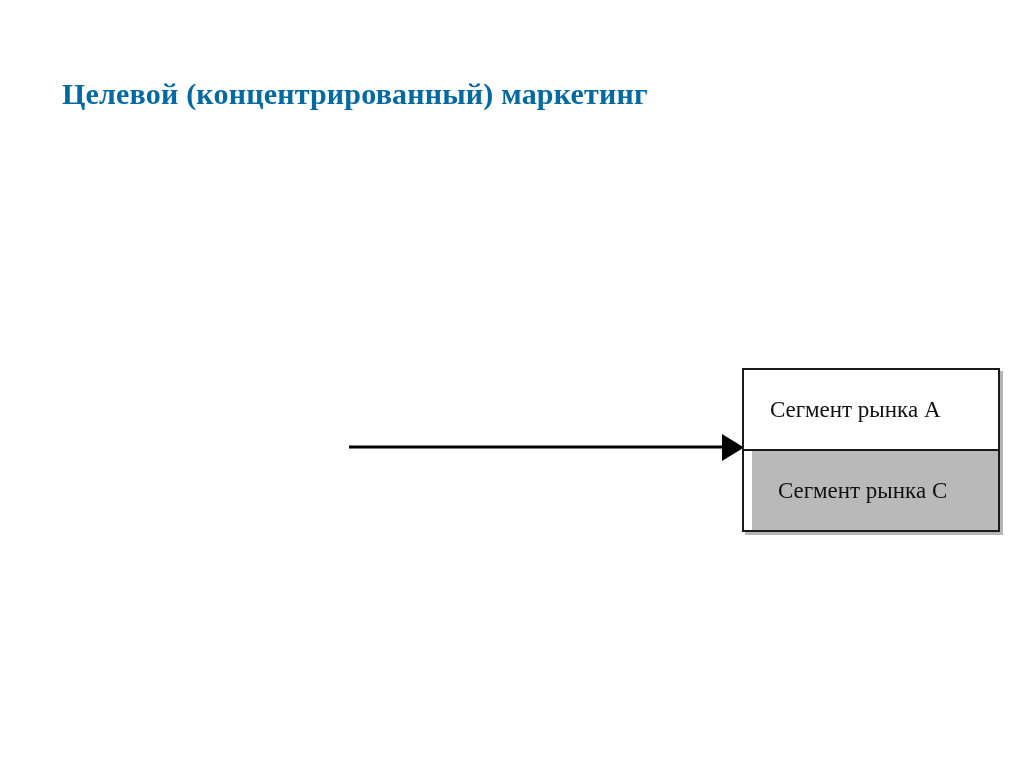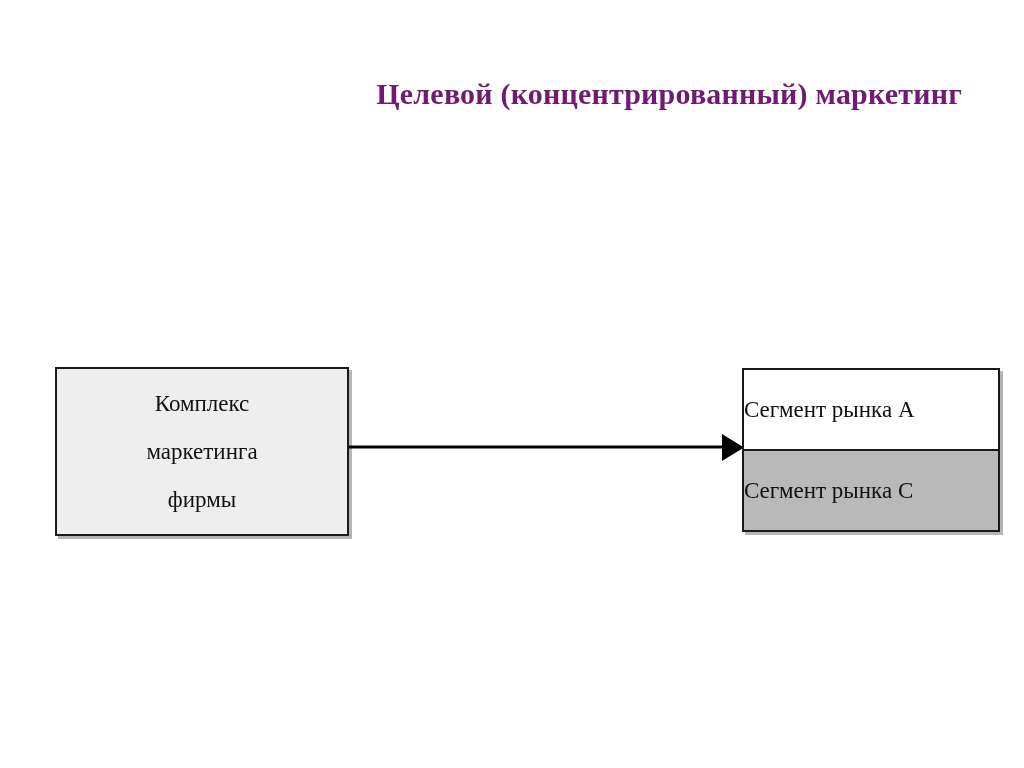--- a/index.html
+++ b/index.html
@@ -23,25 +23,25 @@
     height: 768px;
     background: #ffffff;
   }
 
   
   #slide-title {
     position: absolute;
     left: 62px;
     top: 75px;
     width: 900px;
-    text-align: right;
+    text-align: left;
     font-size: 30px;
     font-weight: bold;
     line-height: 38px;
-    color: #701a75;
+    color: #0369a1;
     letter-spacing: 0.2px;
     white-space: nowrap;
   }
 
   
   #mix-box {
     position: absolute;
     left: 55px;
     top: 367px;
     width: 294px;
@@ -84,45 +84,41 @@
     box-sizing: border-box;
     background: #ffffff;
     box-shadow: 3px 3px 0 0 rgba(120,120,120,0.55);
     display: flex;
     flex-direction: column;
   }
   .segment-row {
     flex: 1 1 0;
     display: flex;
     align-items: center;
+    padding-left: 26px;
     box-sizing: border-box;
     font-size: 23px;
     color: #111111;
     white-space: nowrap;
     border-bottom: 2px solid #1a1a1a;
   }
   .segment-row:last-child {
     border-bottom: none;
   }
   .seg-fill-white { background: #ffffff; }
   .seg-fill-light { background: #f1f1f1; }
-  .seg-fill-gray  { background: #b9b9b9; }
+  .seg-fill-gray  { background: #b9b9b9; margin-left: 8px; }
 </style>
 </head>
 <body>
 
 <div id="slide">
 
   <div id="slide-title">Целевой (концентрированный) маркетинг</div>
 
-  <div id="mix-box">
-    <div class="mix-line">Комплекс</div>
-    <div class="mix-line">маркетинга</div>
-    <div class="mix-line">фирмы</div>
-  </div>
 
   <svg id="connector" viewBox="0 0 400 48" width="400" height="48" xmlns="http://www.w3.org/2000/svg">
     <line x1="0" y1="23" x2="378" y2="23" stroke="#000000" stroke-width="3"></line>
     <polygon points="373,10 395,23.5 373,37" fill="#000000"></polygon>
   </svg>
 
   <div id="segment-stack">
     <div class="segment-row seg-fill-white">
       <span>Сегмент рынка A</span>
     </div>

